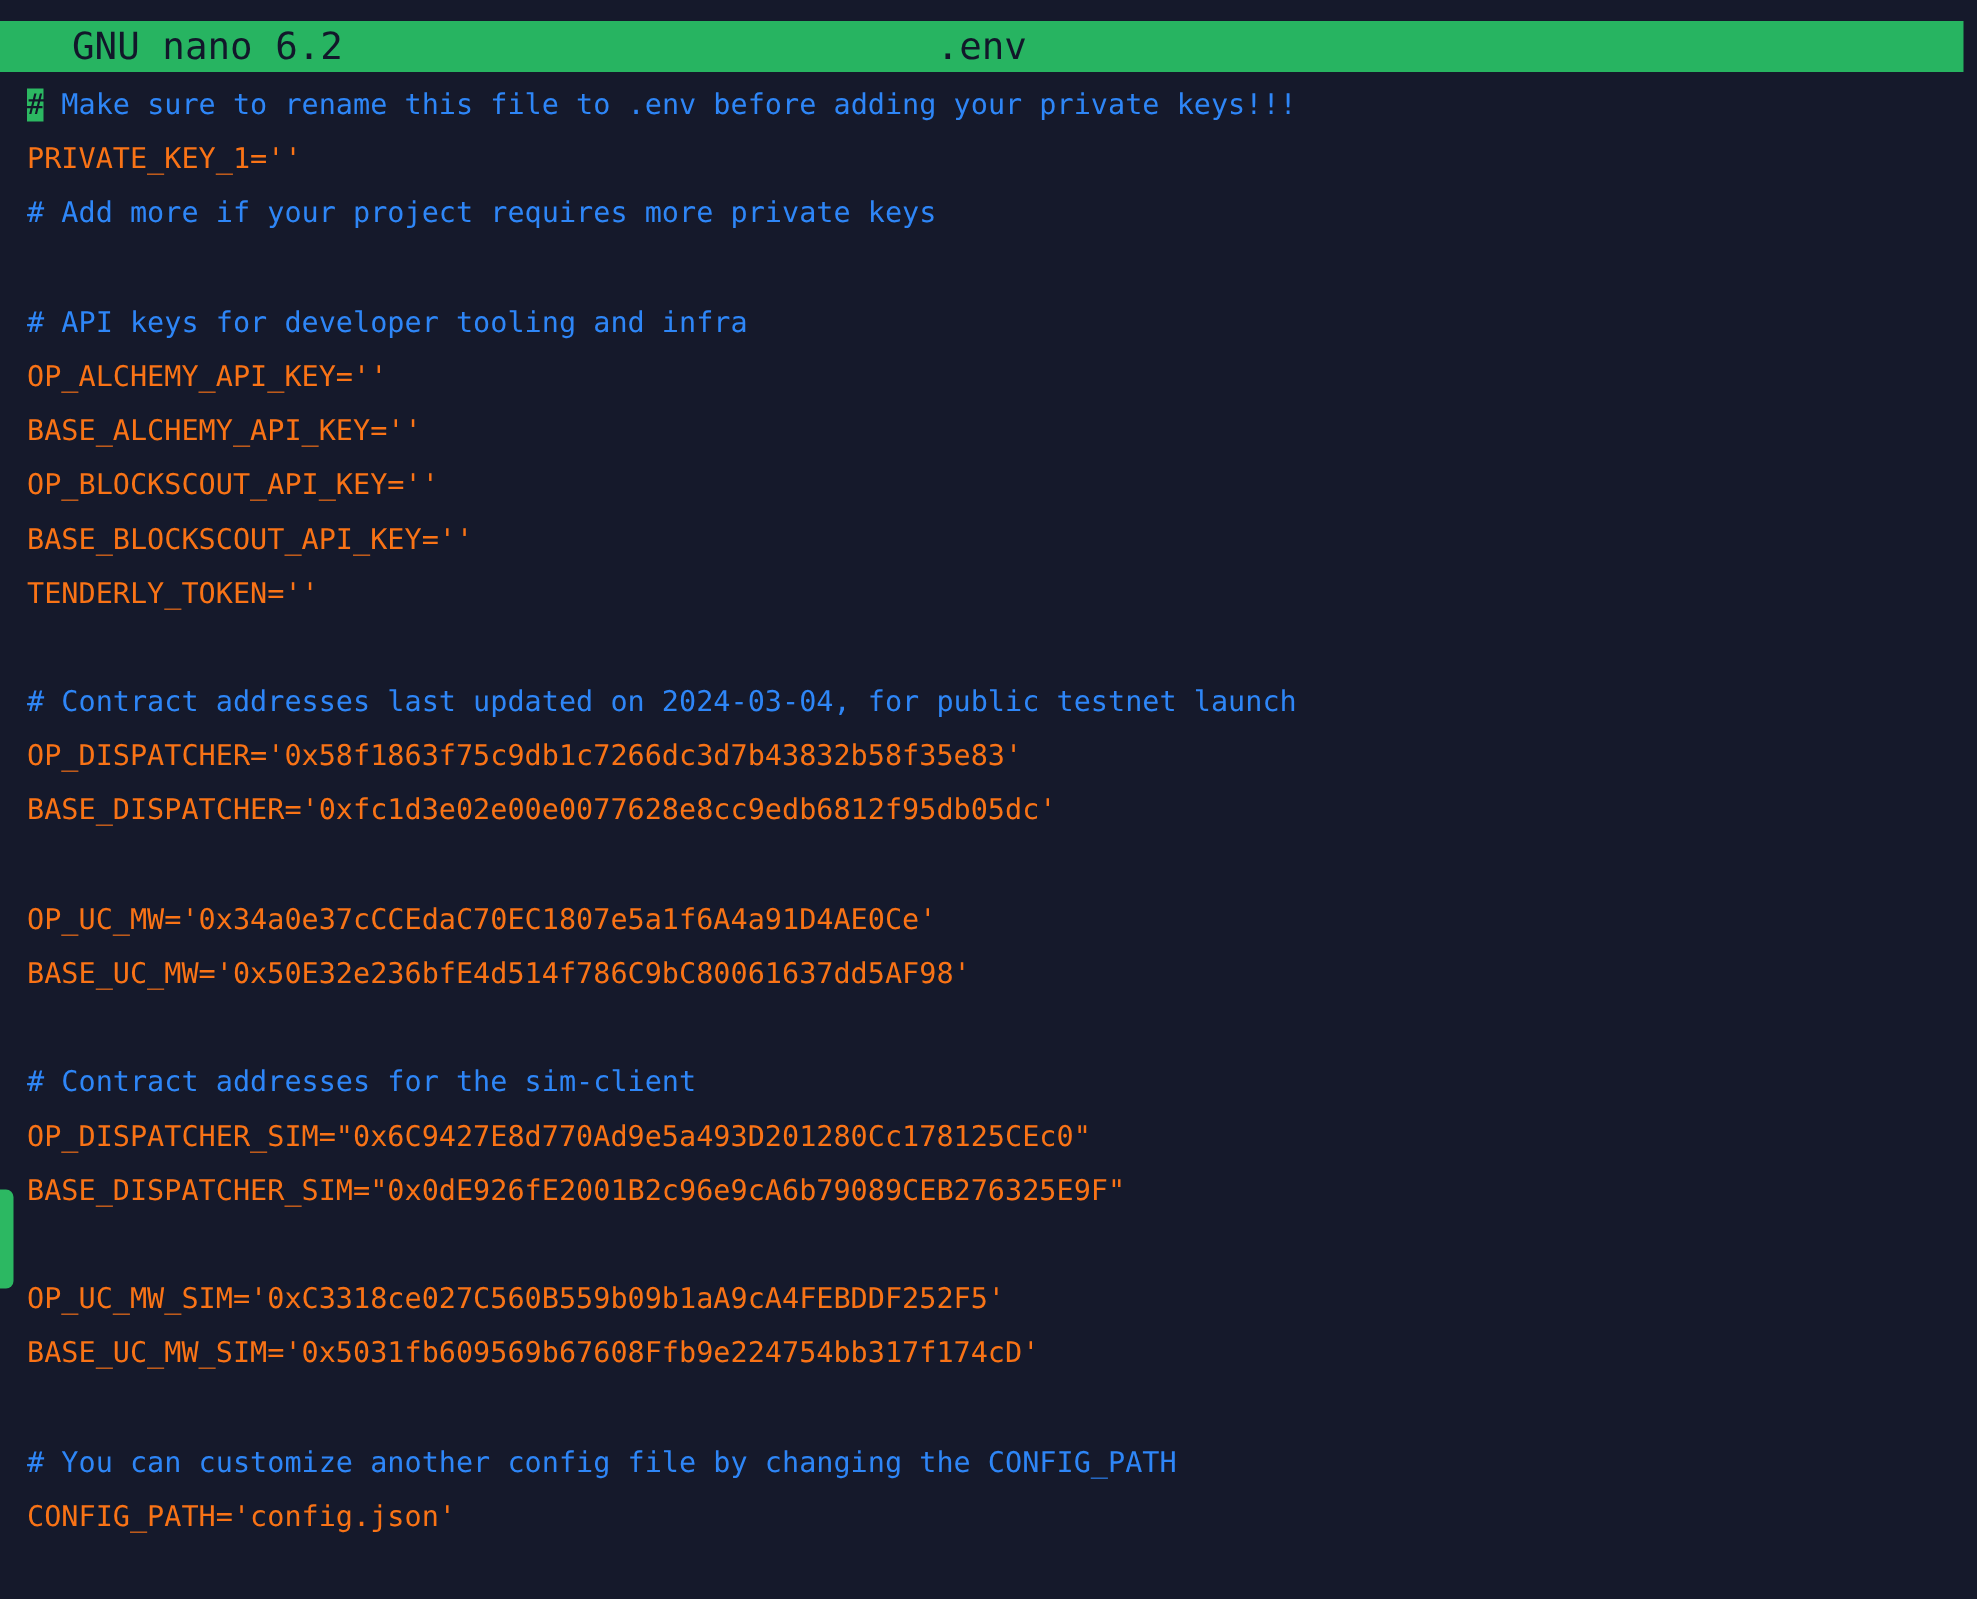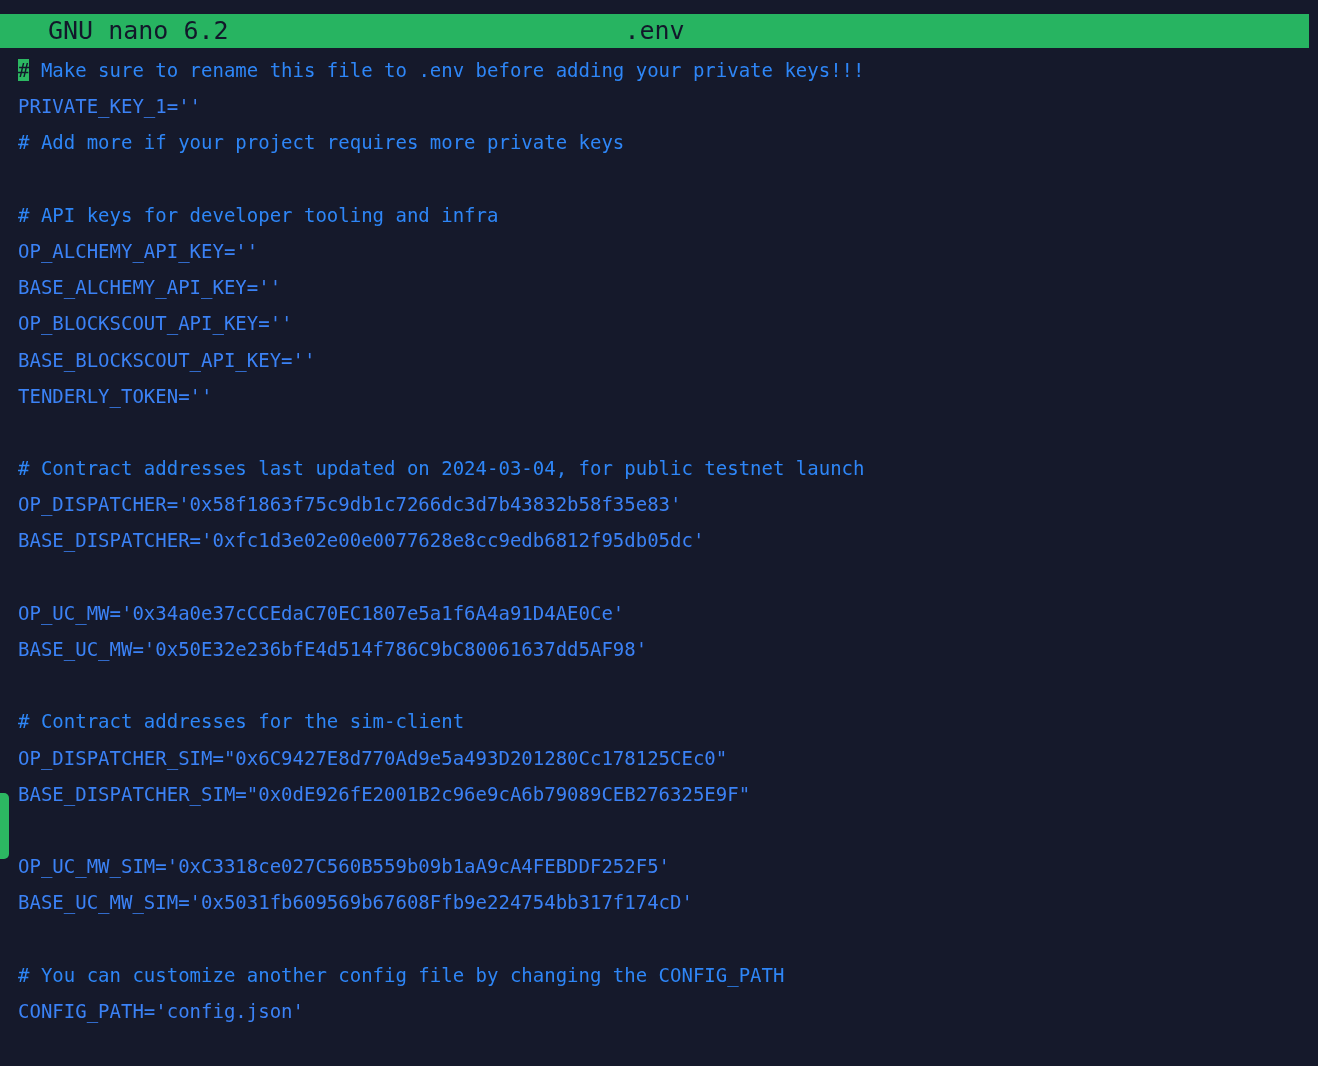--- a/index.html
+++ b/index.html
@@ -68,21 +68,21 @@
     letter-spacing: 0px;
     white-space: pre;
     color: #2fbf71;
   }
   .line {
     white-space: pre;
     height: 36.2px;
     font-size: 19px;
   }
   .comment { color: #2e86f7; }
-  .assign  { color: #3b82f6; }
+  .assign  { color: #f97316; }
   .blank   { color: transparent; }
   .cursor {
     background: #2cb862;
     color: #12172a;
   }
 </style>
 </head>
 <body>
 
 <div id="terminal">

